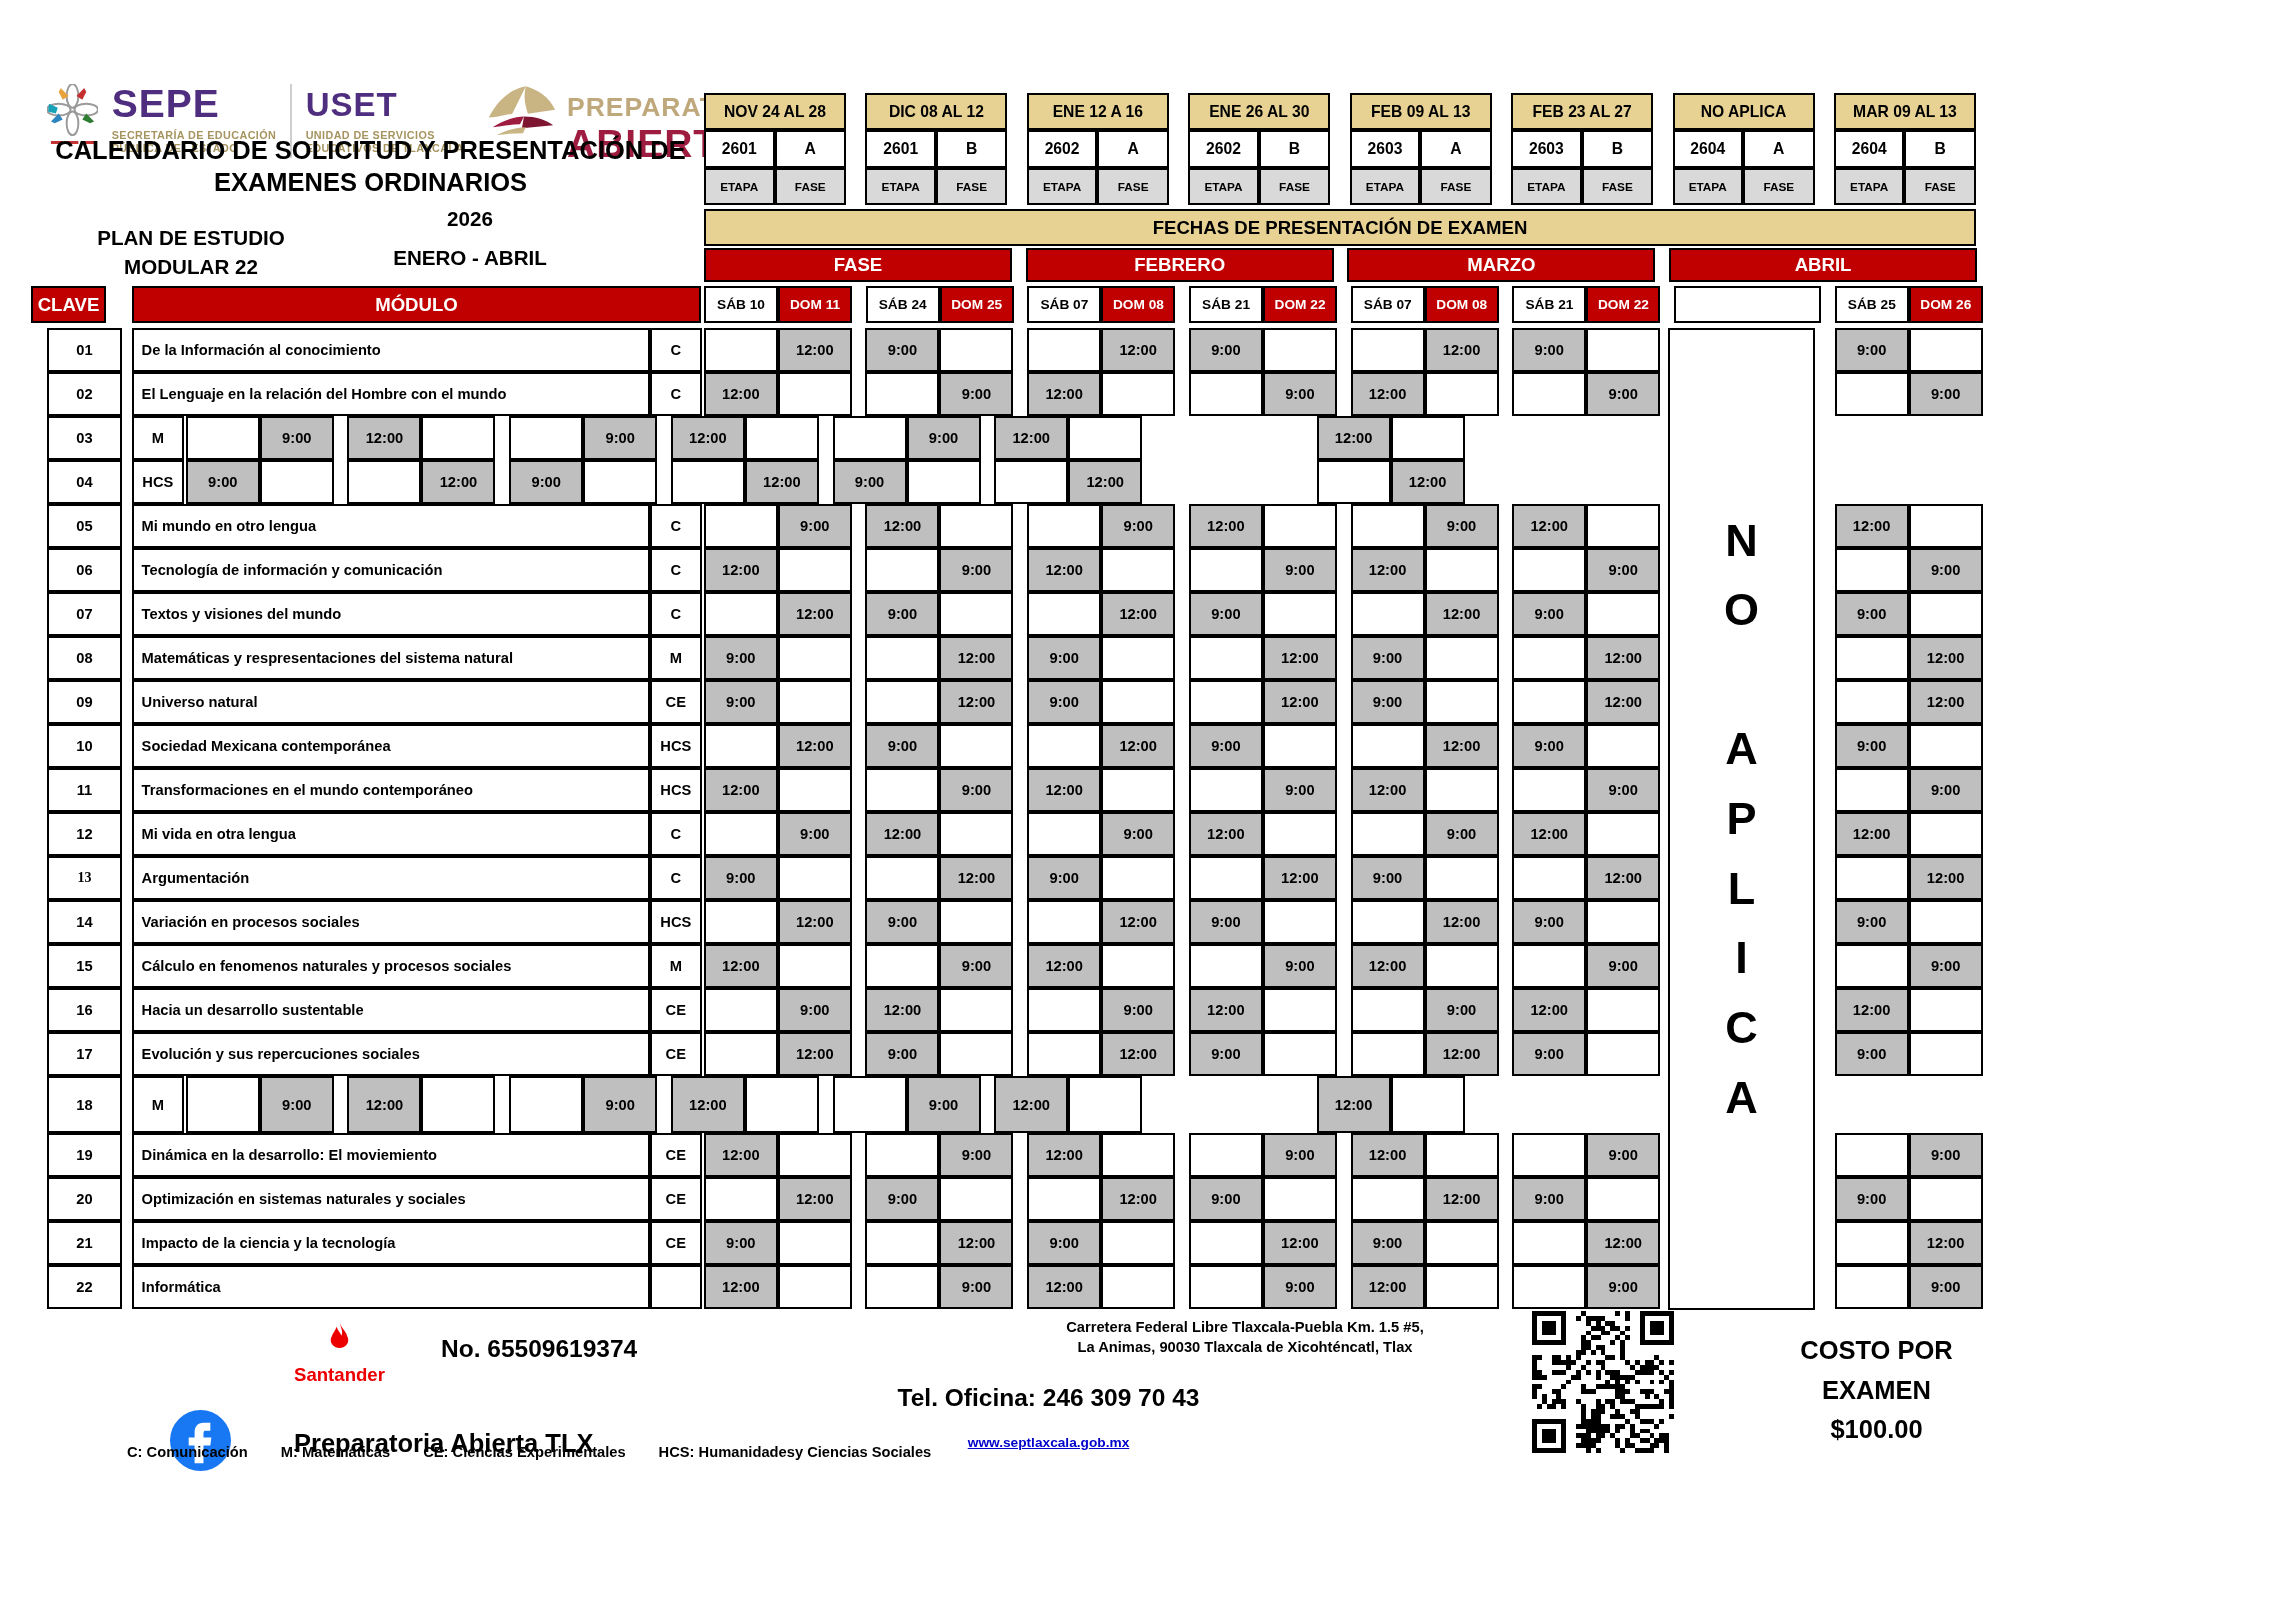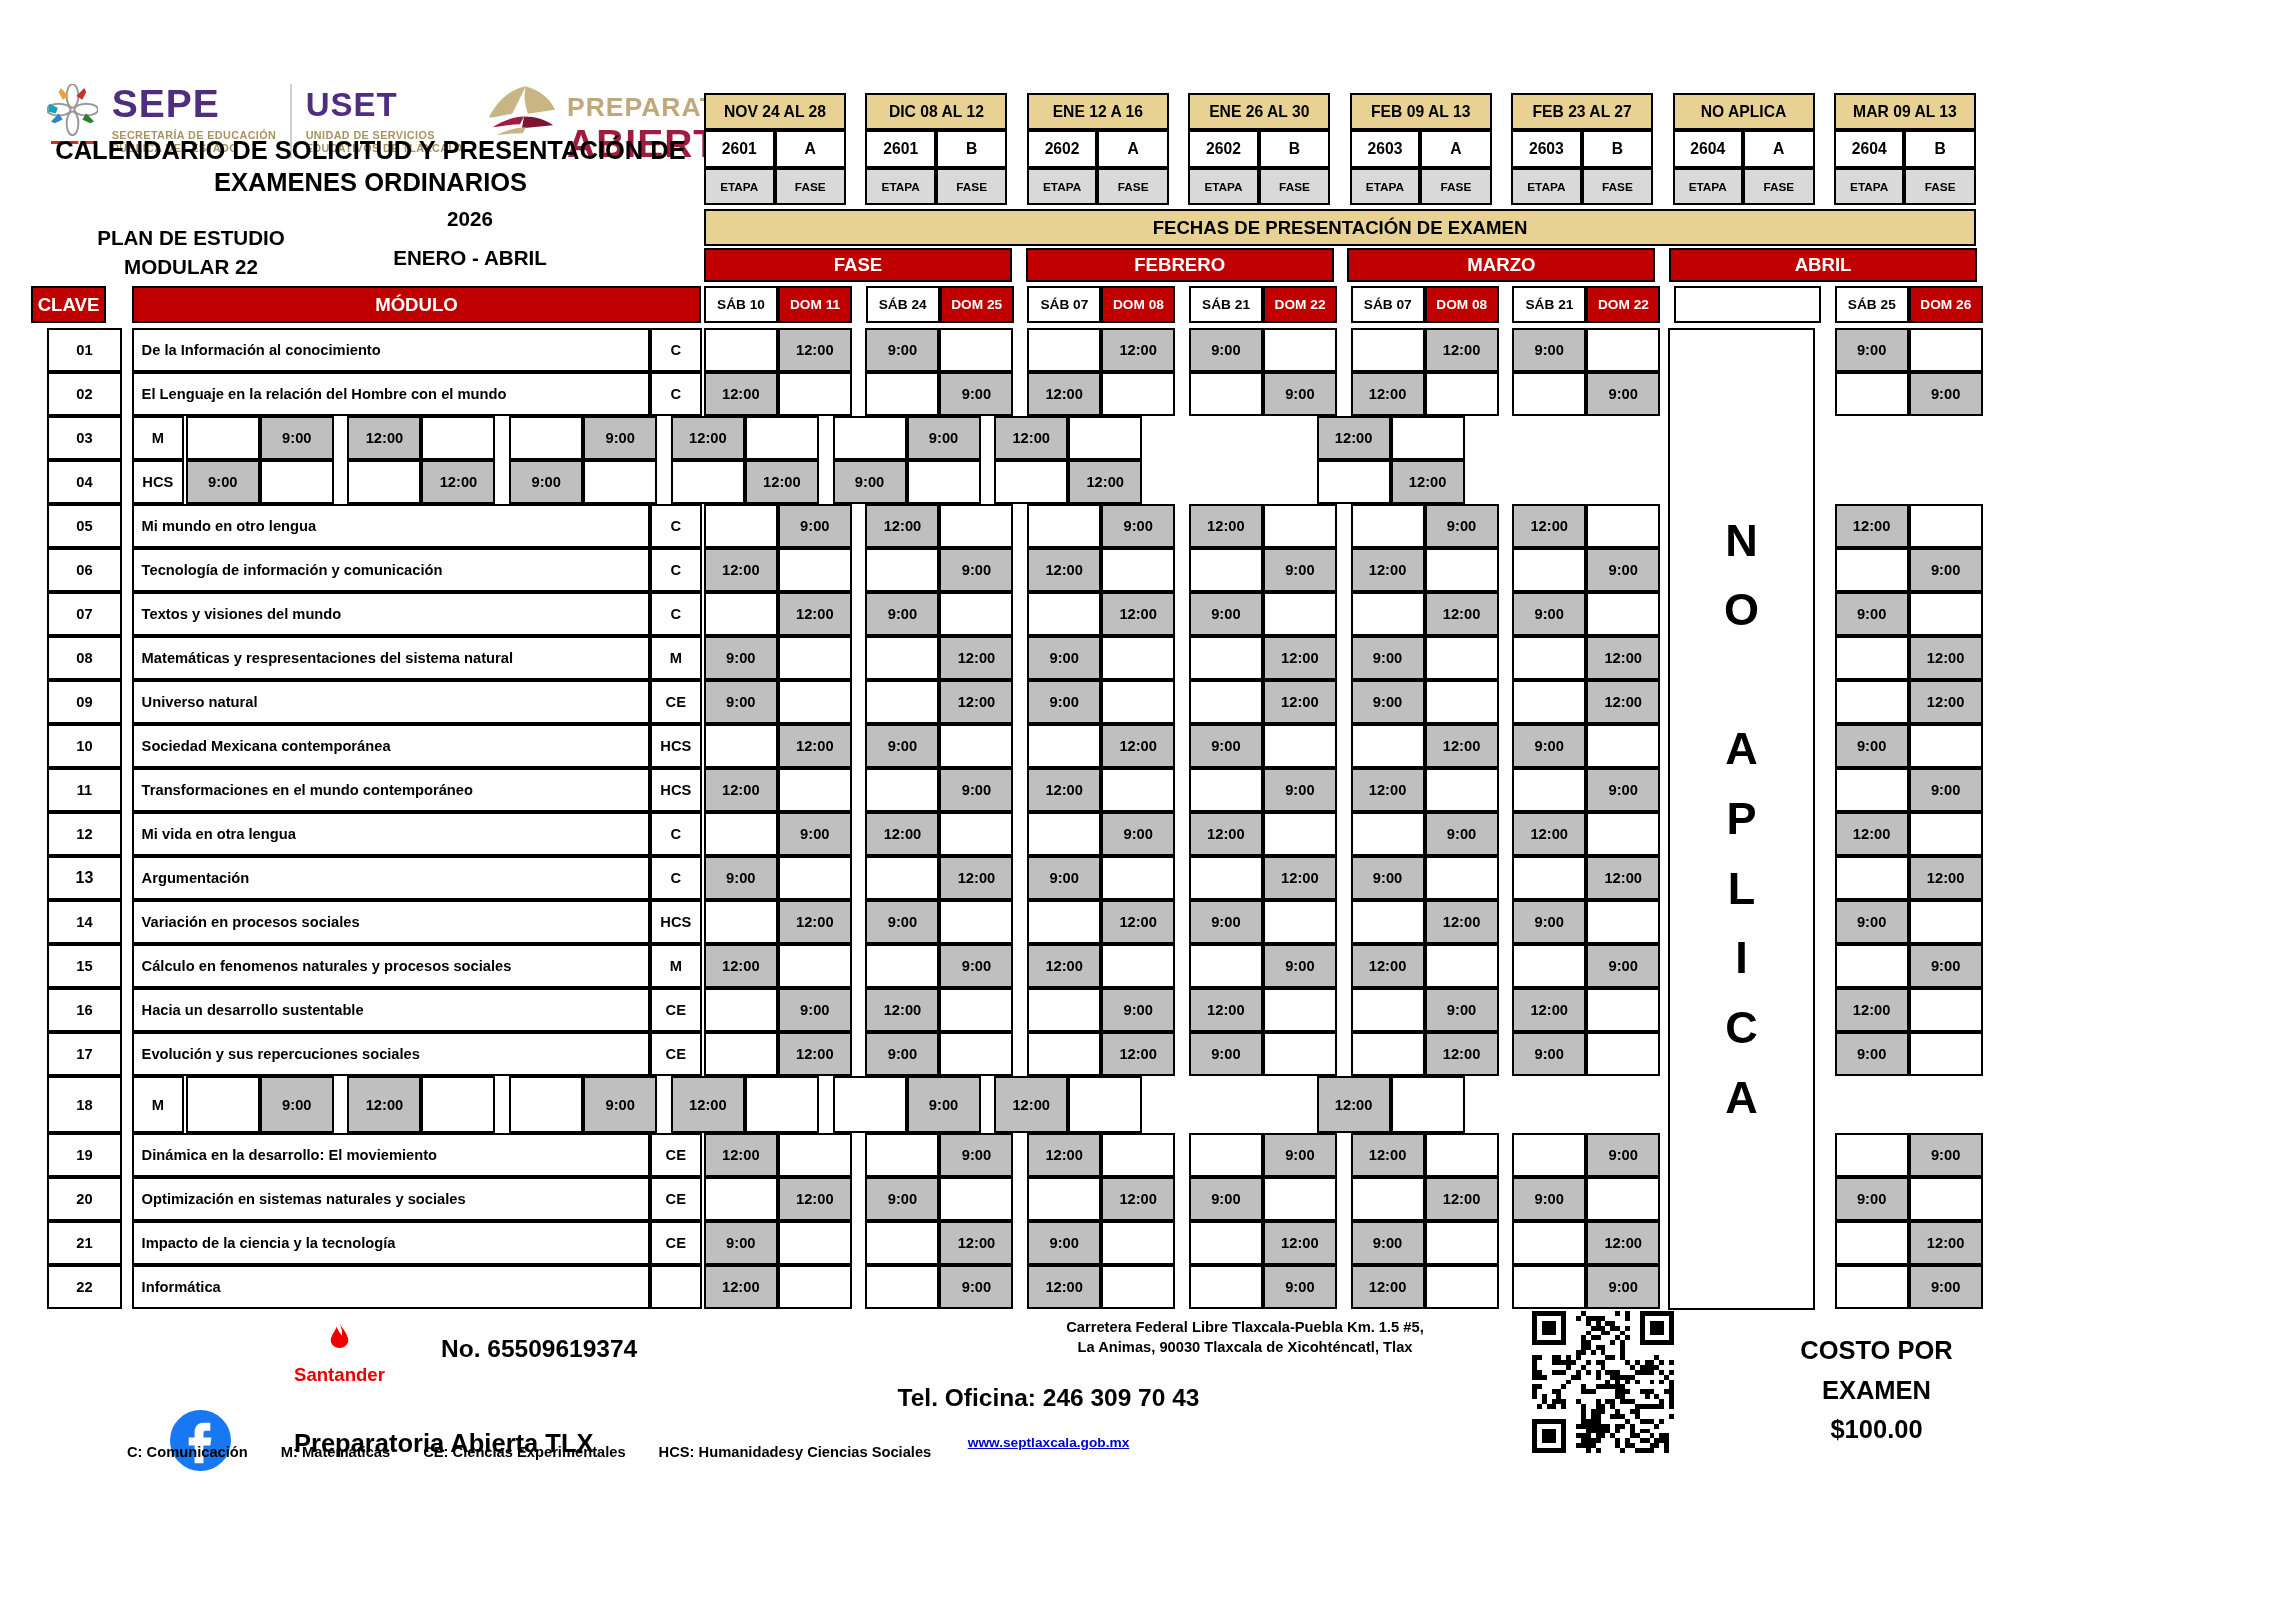--- a/index.html
+++ b/index.html
@@ -600,21 +600,21 @@
         <div class="sp" style="width: 13.7px;"></div>
         <div class="cell tcell grayc" style="height: 44px;">12:00</div>
         <div class="cell tcell" style="height: 44px;"></div>
         <div class="sp" style="width: 13.7px;"></div>
         <div class="sp noap-spacer" style="height: 44px;"></div>
         <div class="sp" style="width: 13.7px;"></div>
         <div class="cell tcell grayc" style="height: 44px;">12:00</div>
         <div class="cell tcell" style="height: 44px;"></div>
       </div>
       <div class="row mrow">
-        <div class="cell clave-cell" style="height: 44px; font-size: 16px;">13</div>
+        <div class="cell clave-cell" style="height: 44px; font-size: 14px; font-family: Liberation Serif, serif;">13</div>
         <div class="sp" style="width: 9.8px;"></div>
         <div class="cell name-cell" style="height: 44px;">Argumentación</div>
         <div class="cell area-cell" style="height: 44px;">C</div>
         <div class="sp" style="width: 2px;"></div>
         <div class="cell tcell grayc" style="height: 44px;">9:00</div>
         <div class="cell tcell" style="height: 44px;"></div>
         <div class="sp" style="width: 13.7px;"></div>
         <div class="cell tcell" style="height: 44px;"></div>
         <div class="cell tcell grayc" style="height: 44px;">12:00</div>
         <div class="sp" style="width: 13.7px;"></div>

